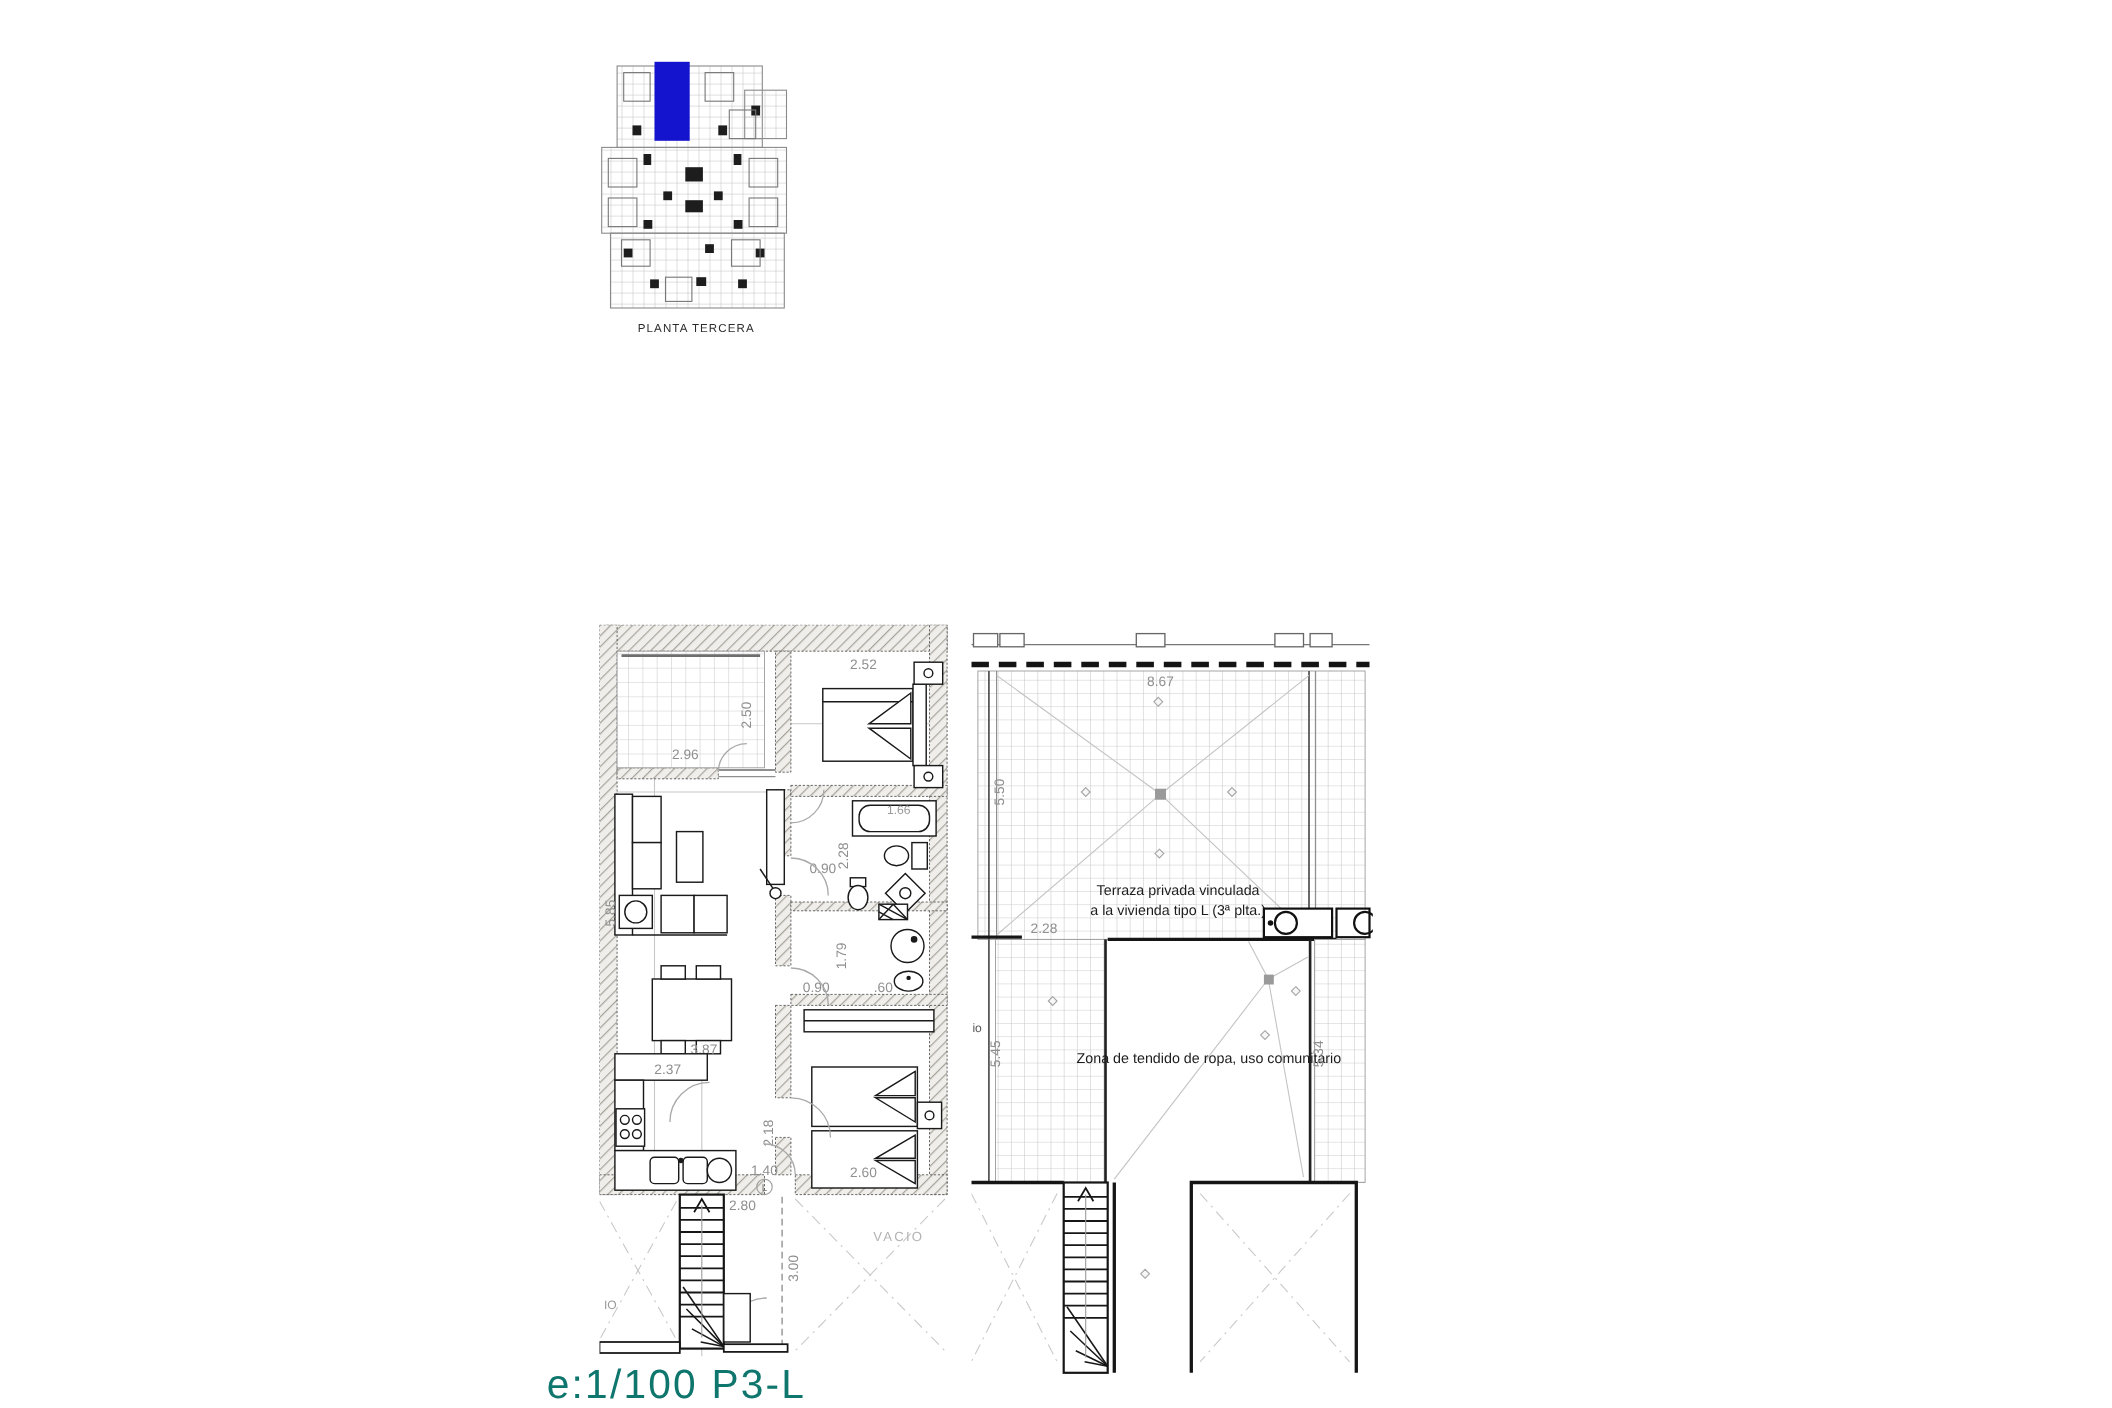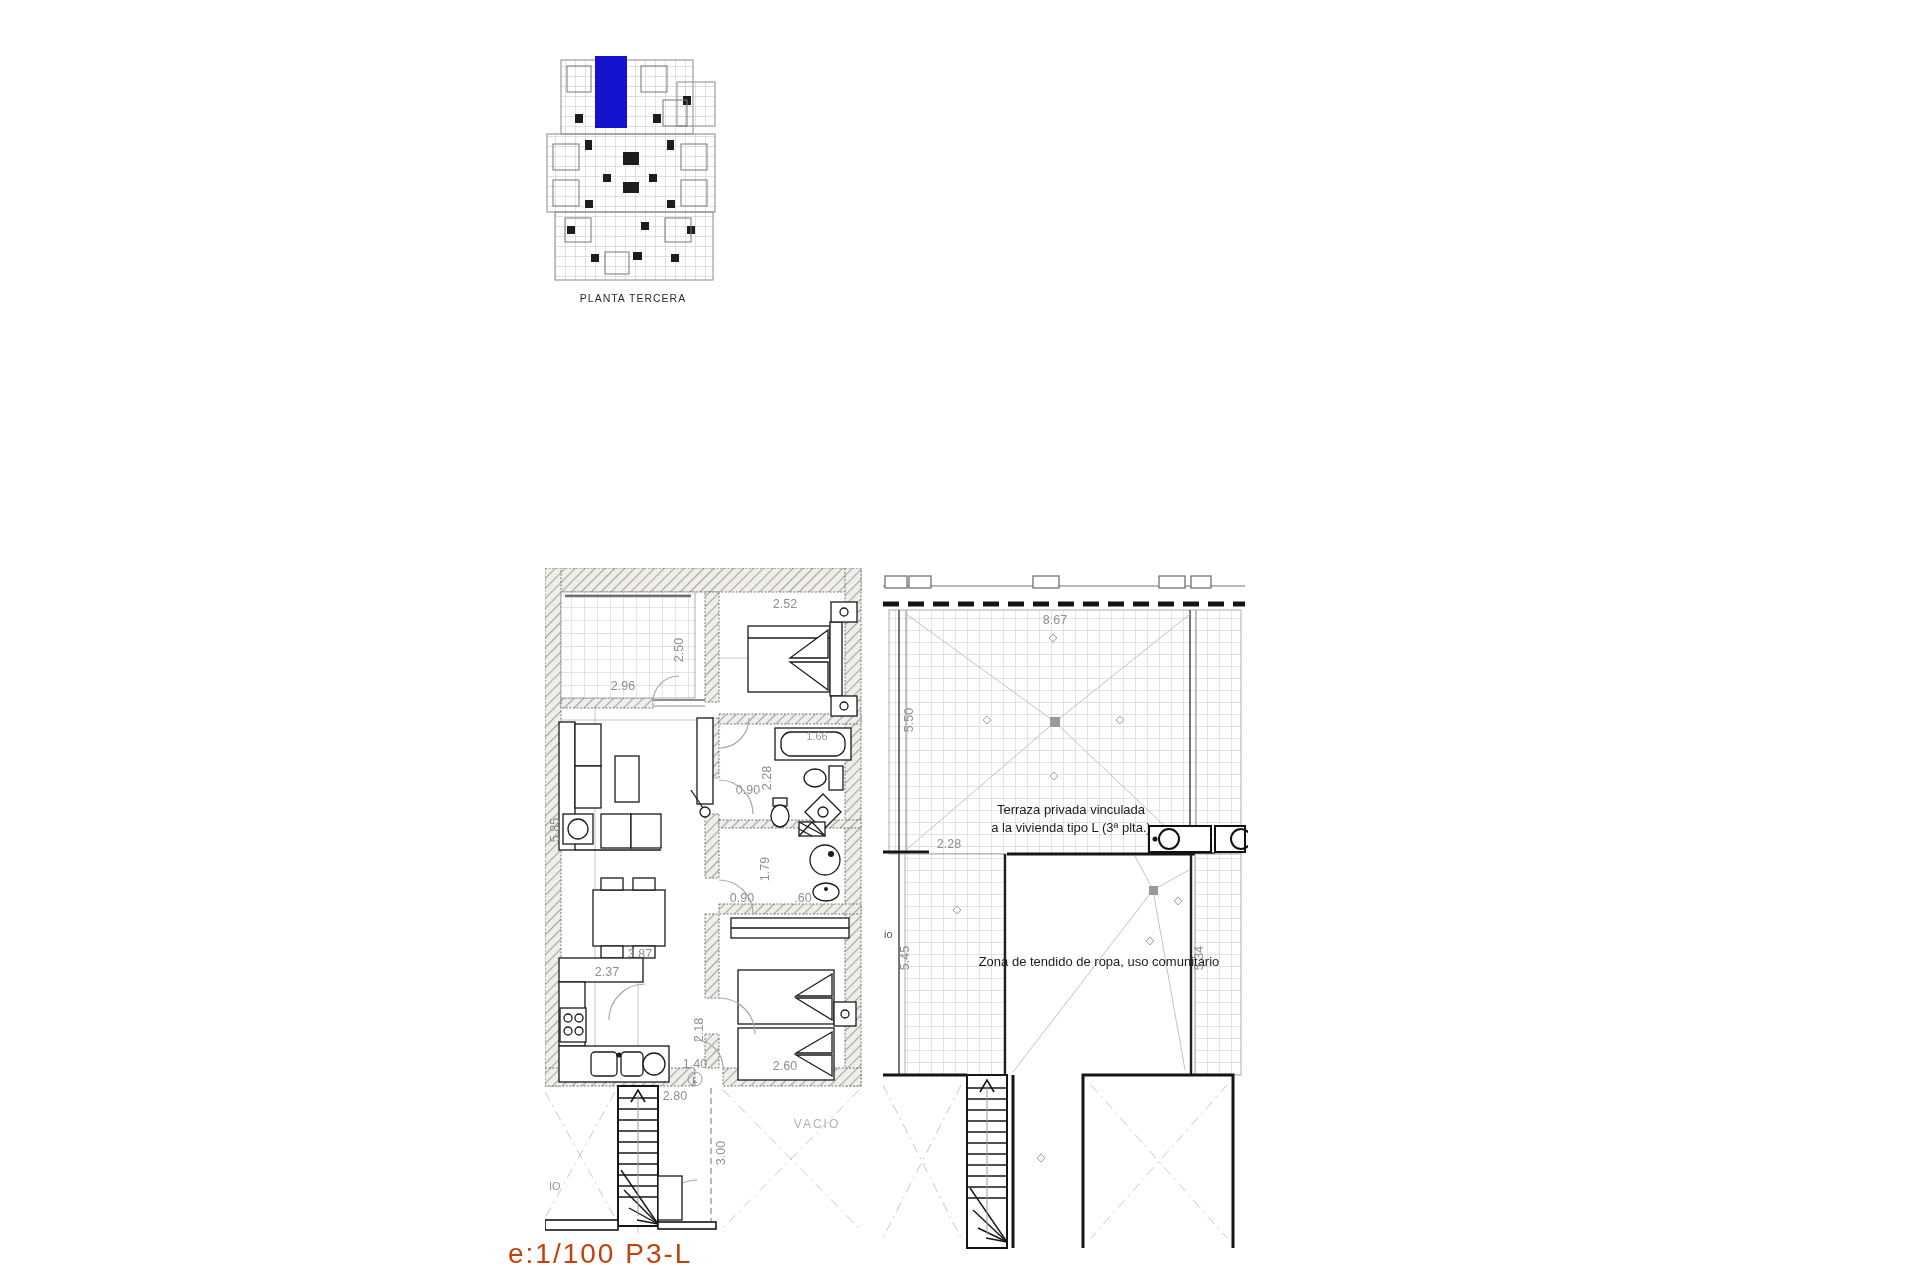--- a/index.html
+++ b/index.html
@@ -1,19 +1,19 @@
 <!DOCTYPE html>
 <html><head>
 <meta charset="utf-8">
 <style>
   html,body{margin:0;padding:0;background:#ffffff;}
   body{width:1920px;height:1280px;position:relative;overflow:hidden;
        font-family:"Liberation Sans","DejaVu Sans",sans-serif;}
   .abs{position:absolute;}
-  #scale-label{left:508px;top:1238px;font-size:28px;color:#c2410c;letter-spacing:2px;}
+  #scale-label{left:497px;top:1238px;font-size:37px;color:#0f766e;letter-spacing:2px;}
   svg text{font-family:"Liberation Sans","DejaVu Sans",sans-serif;}
   .dim{fill:#8f8f8f;font-size:12.5px;}
   .dim-s{fill:#9a9a9a;font-size:11px;}
   .note{fill:#1c1c1c;font-size:13px;}
   .void{fill:#b3b3b3;font-size:12px;letter-spacing:2px;}
   .wall{stroke:#555;stroke-width:.8;stroke-dasharray:2 1.6;}
   .furn{fill:#ffffff;stroke:#1a1a1a;stroke-width:1.3;}
   .furnl{fill:none;stroke:#1a1a1a;stroke-width:1.3;}
   .arc{fill:none;stroke:#a9a9a9;stroke-width:1.2;}
   .guide{stroke:#c7c7c7;stroke-width:1;}

